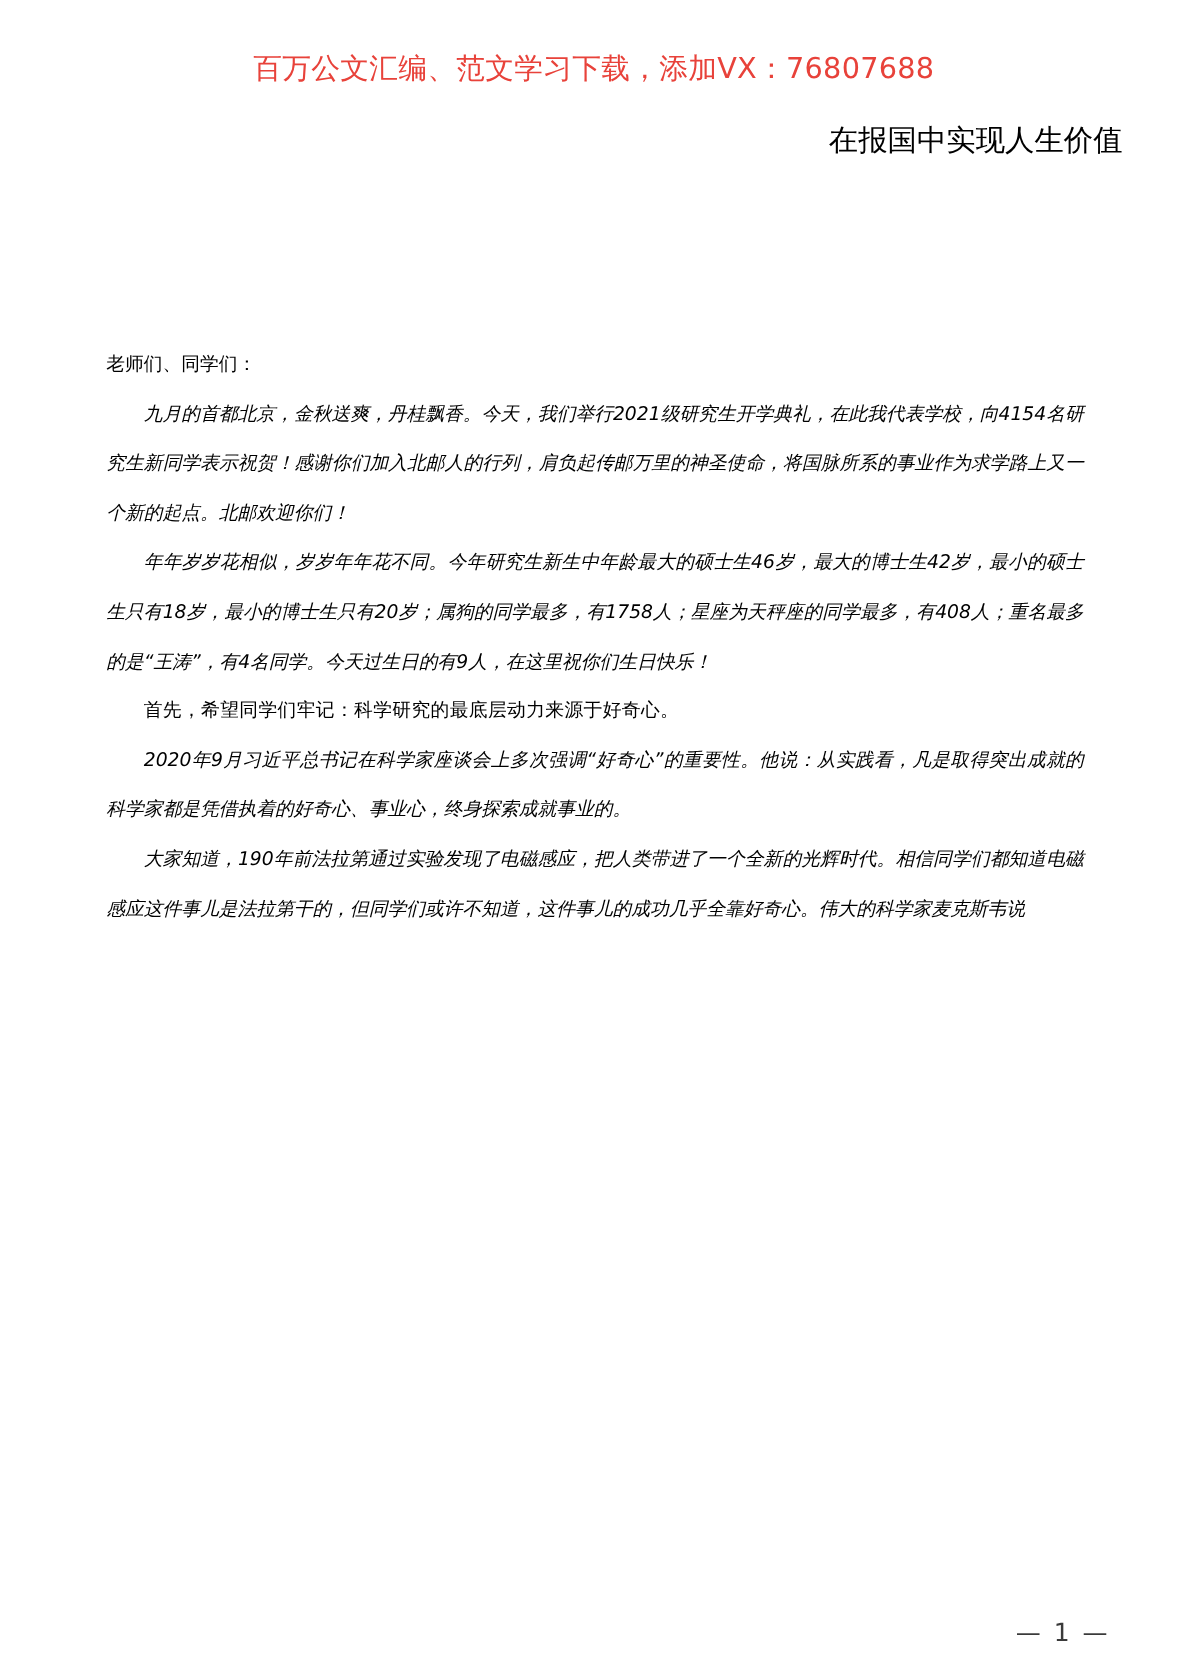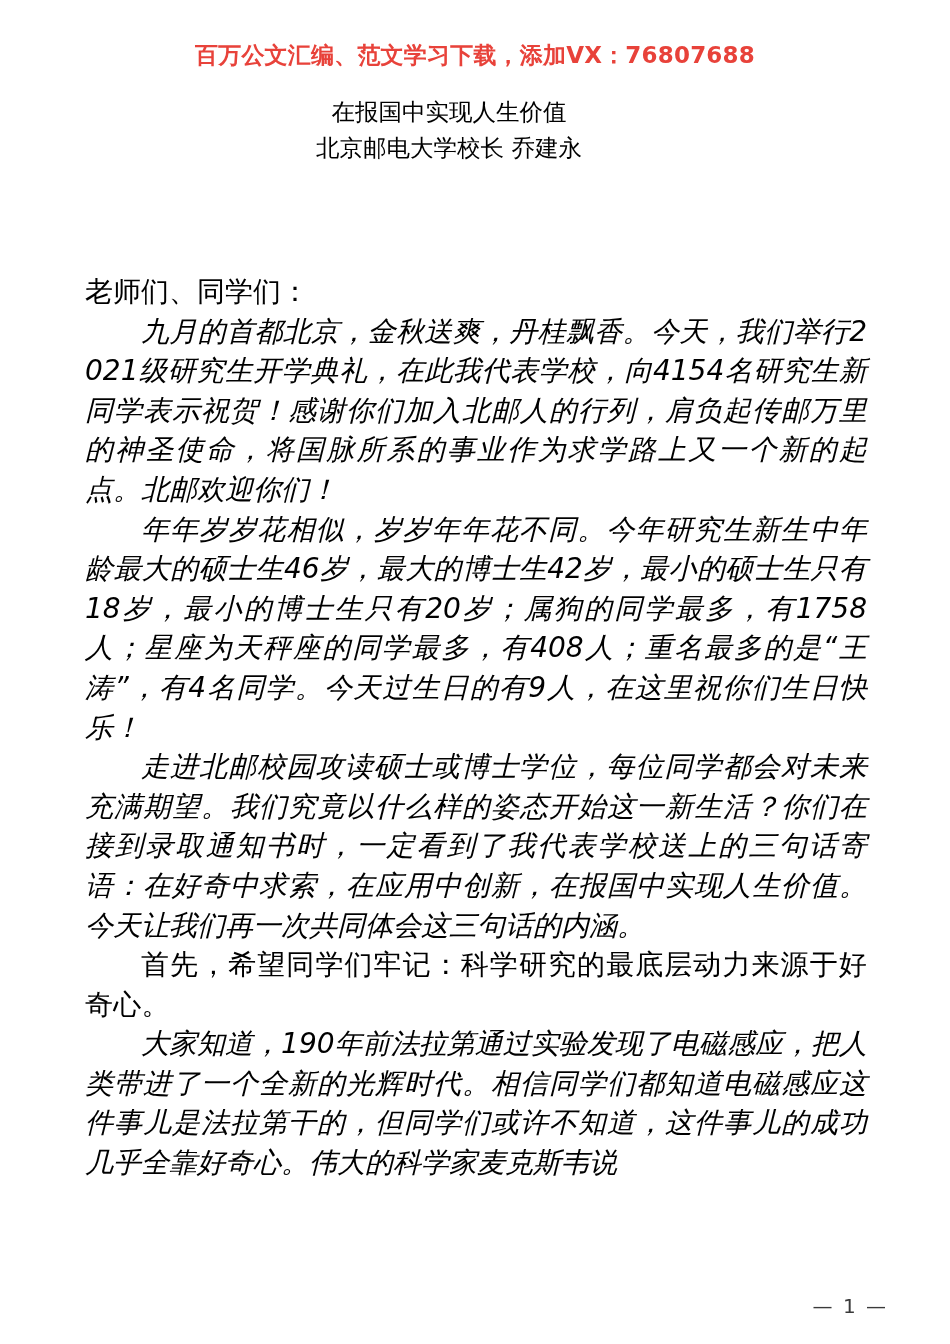--- a/index.html
+++ b/index.html
@@ -26,52 +26,52 @@
   }
 
   
   .promo-header {
     position: absolute;
     top: 42px;
     left: 0;
     width: 950px;
     text-align: center;
     font-size: 23px;
-    font-weight: 700;
+    font-weight: 400;
     letter-spacing: 0.2px;
     color: #e8423a;
     white-space: nowrap;
     line-height: 1.2;
   }
 
   
   .title-block {
     position: absolute;
     top: 94px;
     left: 0;
     width: 898px;
-    text-align: center;
+    text-align: right;
   }
   .title-line {
     font-size: 23.5px;
     line-height: 36px;
     color: #000;
     white-space: nowrap;
     font-weight: 400;
   }
 
   
   .body-block {
     position: absolute;
     top: 272px;
     left: 85px;
     width: 782px;
   }
   .para {
-    font-size: 28px;
+    font-size: 15px;
     line-height: 39.6px;
     text-align: justify;
     text-justify: inter-ideograph;
     margin: 0;
     color: #000;
     word-break: break-all;
   }
   .para.indent {
     text-indent: 2em;
     font-style: italic;
@@ -98,27 +98,26 @@
 </style>
 </head>
 <body>
 
 <div class="page">
 
   <div class="promo-header">百万公文汇编、范文学习下载，添加VX：76807688</div>
 
   <div class="title-block">
     <div class="title-line">在报国中实现人生价值</div>
-    <div class="title-line">北京邮电大学校长  乔建永</div>
   </div>
 
   <div class="body-block">
     <p class="para">老师们、同学们：</p>
     <p class="para indent">九月的首都北京，金秋送爽，丹桂飘香。今天，我们举行2021级研究生开学典礼，在此我代表学校，向4154名研究生新同学表示祝贺！感谢你们加入北邮人的行列，肩负起传邮万里的神圣使命，将国脉所系的事业作为求学路上又一个新的起点。北邮欢迎你们！</p>
     <p class="para indent">年年岁岁花相似，岁岁年年花不同。今年研究生新生中年龄最大的硕士生46岁，最大的博士生42岁，最小的硕士生只有18岁，最小的博士生只有20岁；属狗的同学最多，有1758人；星座为天秤座的同学最多，有408人；重名最多的是“王涛”，有4名同学。今天过生日的有9人，在这里祝你们生日快乐！</p>
-    <p class="para indent">走进北邮校园攻读硕士或博士学位，每位同学都会对未来充满期望。我们究竟以什么样的姿态开始这一新生活？你们在接到录取通知书时，一定看到了我代表学校送上的三句话寄语：在好奇中求索，在应用中创新，在报国中实现人生价值。今天让我们再一次共同体会这三句话的内涵。</p>
     <p class="para bold">首先，希望同学们牢记：科学研究的最底层动力来源于好奇心。</p>
+    <p class="para indent">2020年9月习近平总书记在科学家座谈会上多次强调“好奇心”的重要性。他说：从实践看，凡是取得突出成就的科学家都是凭借执着的好奇心、事业心，终身探索成就事业的。</p>
     <p class="para indent">大家知道，190年前法拉第通过实验发现了电磁感应，把人类带进了一个全新的光辉时代。相信同学们都知道电磁感应这件事儿是法拉第干的，但同学们或许不知道，这件事儿的成功几乎全靠好奇心。伟大的科学家麦克斯韦说</p>
   </div>
 
   <div class="footer">— 1 —</div>
 
 </div>
 
 </body></html>

